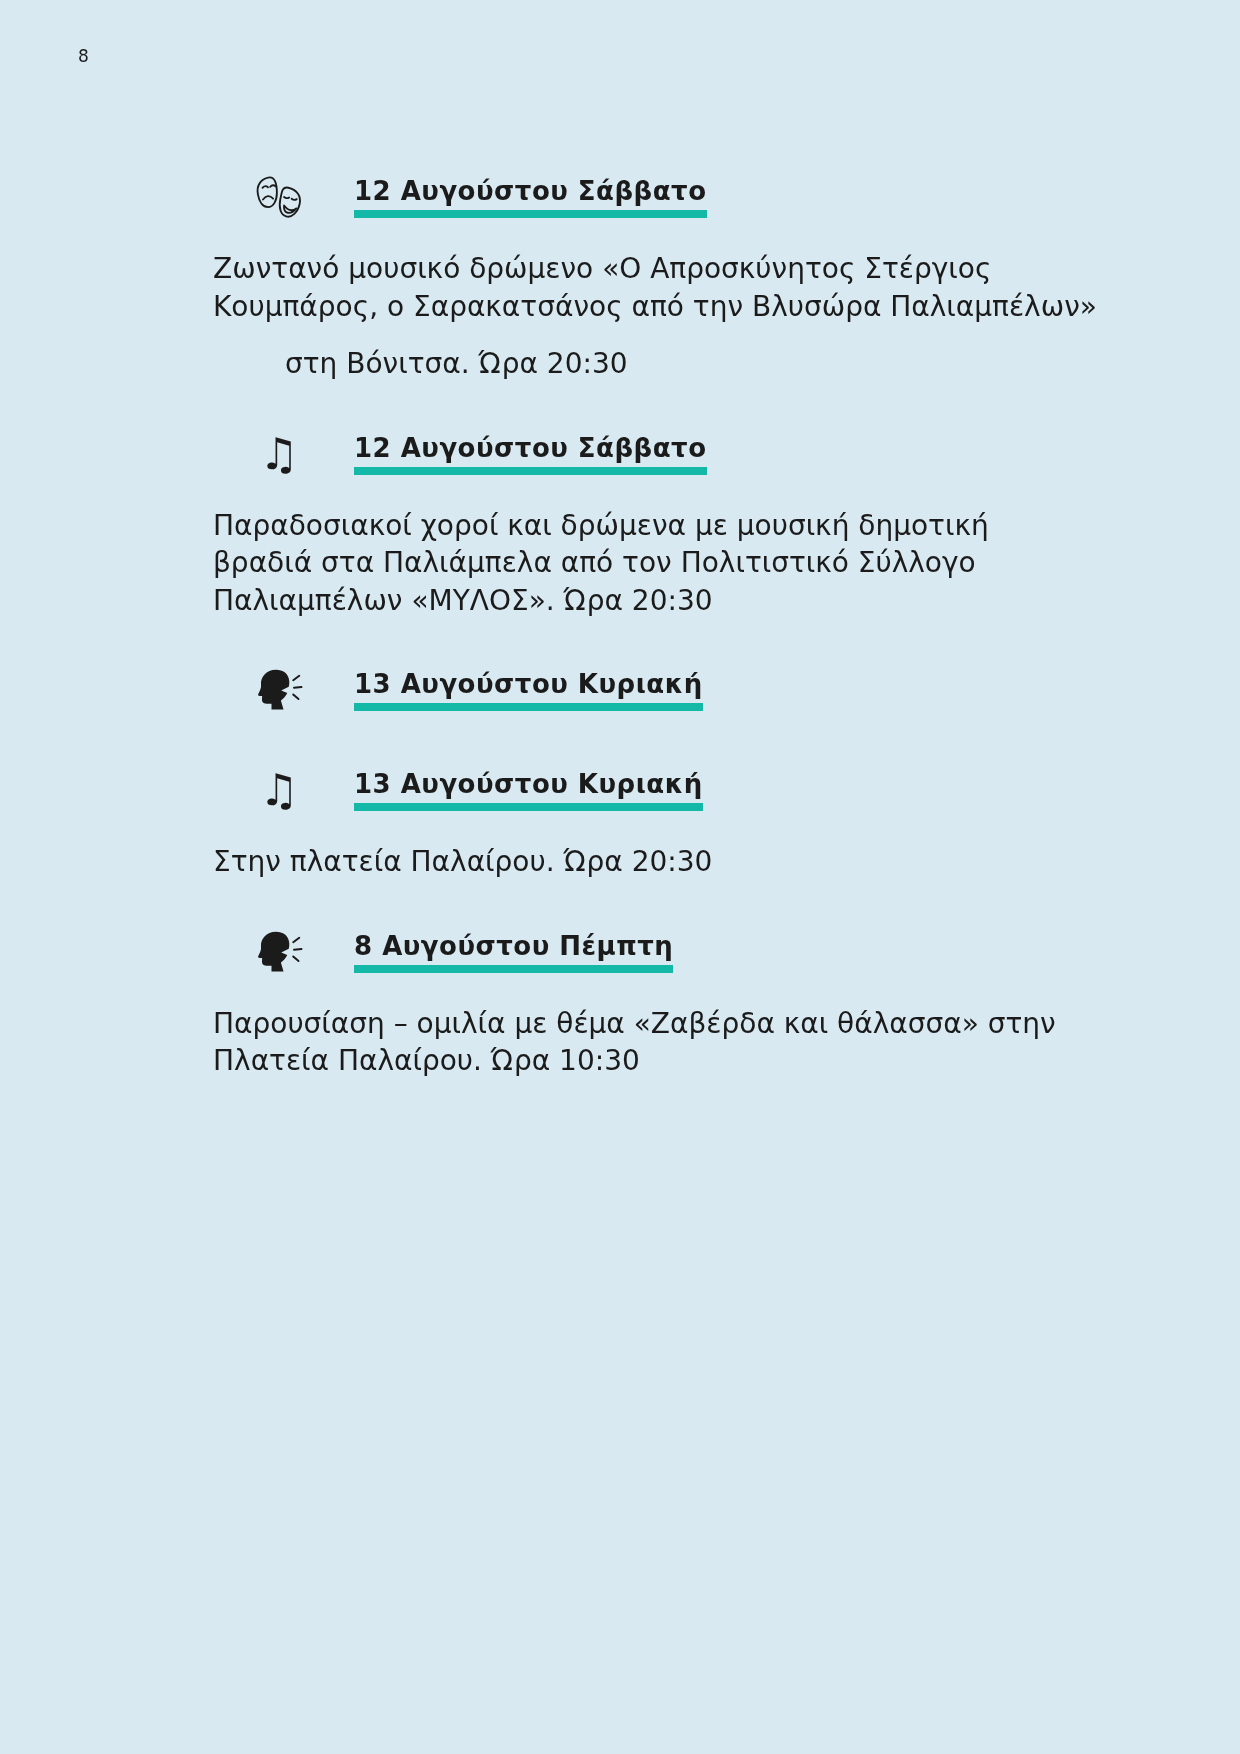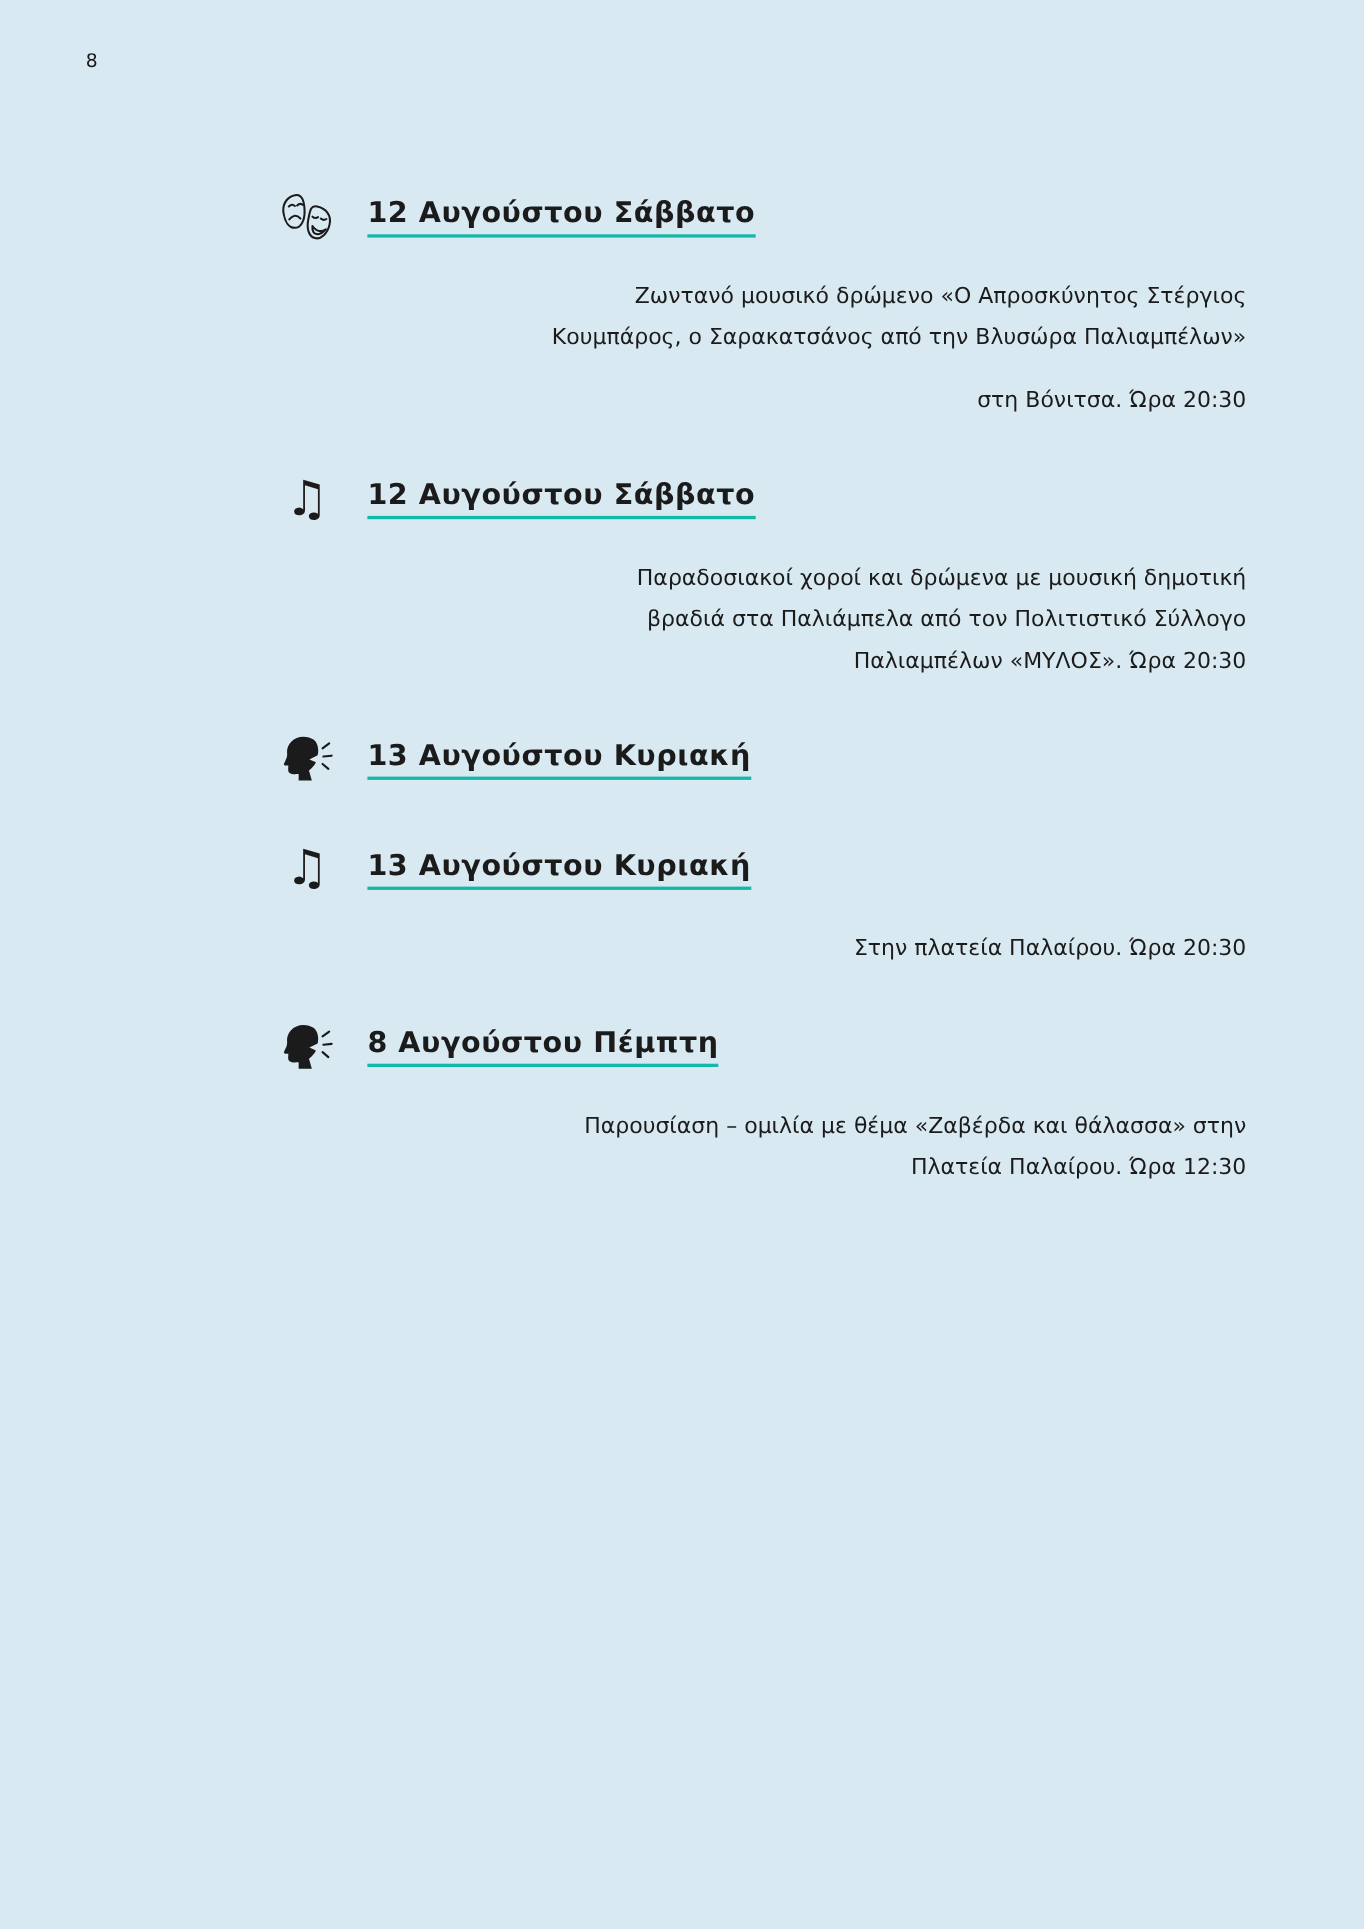--- a/index.html
+++ b/index.html
@@ -41,33 +41,32 @@
     justify-content: center;
     align-items: center;
   }
   .icon-variant svg { display: block; }
   .note-glyph {
     font-size: 44px;
     line-height: 44px;
     font-weight: bold;
   }
   .heading-text {
-    margin-left: 26px;
+    margin-left: 46px;
     font-size: 26px;
     font-weight: bold;
     letter-spacing: 0.5px;
-    border-bottom: 3px solid #14b8a6;
+    border-bottom: 8px solid #14b8a6;
     padding-bottom: 4px;
     white-space: nowrap;
   }
   .para .line {
-    font-size: 20px;
+    font-size: 28px;
     line-height: 37.5px;
     white-space: nowrap;
-    text-align: right;
   }
   .line.indent { padding-left: 72px; margin-top: 20px; }
 </style>
 </head>
 <body>
 
 <div class="page">
   <div class="page-number">8</div>
   <div class="events">
   <div class="section">
@@ -157,17 +156,17 @@
               <path d="M52,27 L62,26"></path>
               <path d="M51,36 L58,42"></path>
             </g>
           </svg>
         </span>
       </div>
       <div class="heading-text">8 Αυγούστου Πέμπτη</div>
     </div>
     <div class="para">
           <div class="line">Παρουσίαση – ομιλία με θέμα «Ζαβέρδα και θάλασσα» στην</div>
-          <div class="line">Πλατεία Παλαίρου. Ώρα 12:30</div>
+          <div class="line">Πλατεία Παλαίρου. Ώρα 10:30</div>
         </div>
   </div>
 </div>
 </div>
 
 </body></html>

